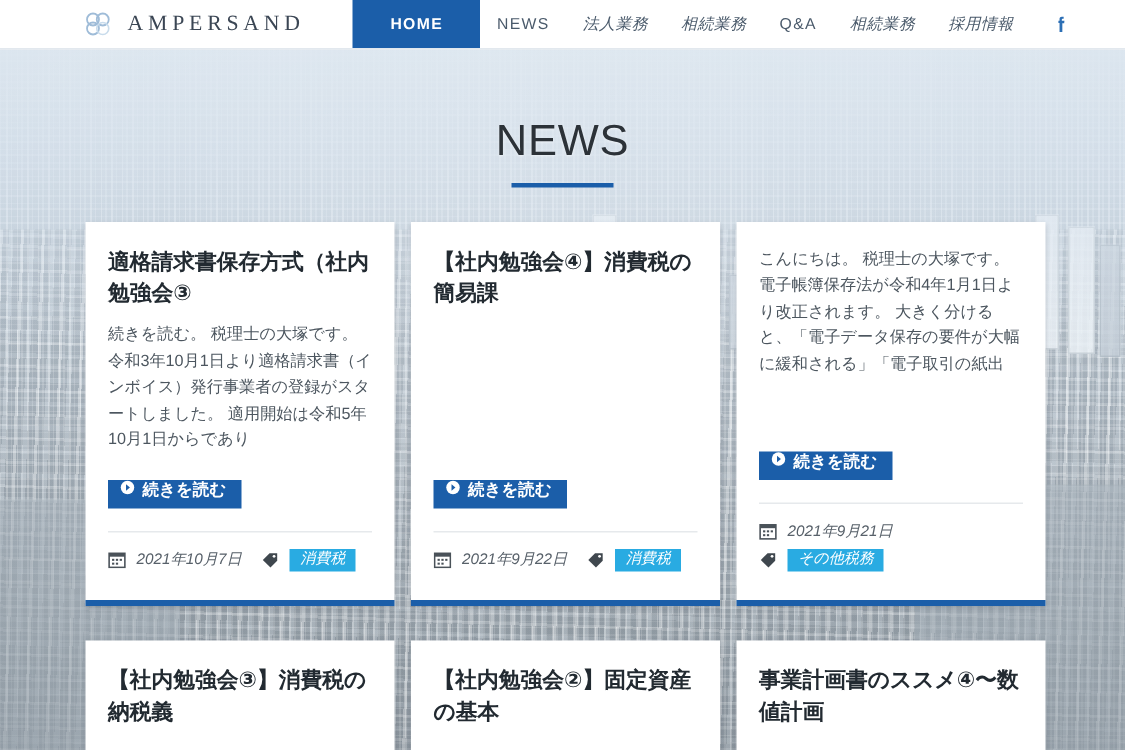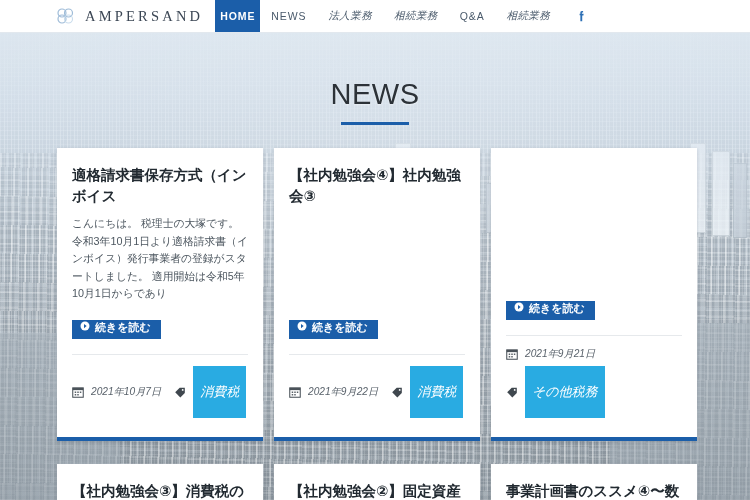--- a/index.html
+++ b/index.html
@@ -69,21 +69,21 @@
   .header {
     position: absolute; left: 0; top: 0;
     width: 750px; height: 33px;
     background: #ffffff;
     border-bottom: 1px solid #e2e8ee;
     display: flex; align-items: stretch;
     z-index: 40;
   }
   .brand {
     display: flex; align-items: center; gap: 8px;
-    padding-left: 55px; padding-right: 12px;
+    padding-left: 55px; padding-right: 32px;
   }
   .brand-mark { width: 22px; height: 20px; flex: 0 0 auto; }
   .brand-name {
     font-size: 14.5px;
     letter-spacing: 3.2px;
     color: #3b4654;
     font-family: "Liberation Serif", "DejaVu Serif", serif;
     white-space: nowrap;
   }
   .nav { display: flex; align-items: stretch; }
@@ -95,21 +95,21 @@
     color: #4a5a6b;
     white-space: nowrap;
     cursor: pointer;
     text-decoration: none;
   }
   .nav-item.jp { font-size: 10.5px; letter-spacing: .4px; font-style: italic; }
   .nav-item.active {
     background: #1b5ea9;
     color: #ffffff;
     font-weight: 600;
-    padding: 0 5px;
+    padding: 0 25px;
   }
   .nav-social {
     display: flex; align-items: center; justify-content: center;
     padding: 0 13px; cursor: pointer;
   }
 
   
   .page-title-wrap {
     position: absolute; left: 0; top: 80px; width: 750px;
     text-align: center; z-index: 20;
@@ -184,22 +184,22 @@
     font-size: 10.2px; color: #58616a;
     margin-bottom: 5px;
     flex-wrap: nowrap;
     font-style: italic;
   }
   .meta-row .ico { flex: 0 0 auto; display:flex; }
   .meta-date { white-space: nowrap; margin-right: 6px; }
   .tag-badge {
     background: #29abe2;
     color: #ffffff;
-    font-size: 13px;
-    padding: 18px 7px;
+    font-size: 10px;
+    padding: 1px 7px;
     white-space: nowrap;
     cursor: pointer;
     line-height: 1.25;
   }
   .card-foot { margin-top: auto; }
 </style>
 </head>
 <body>
 
 <div id="page">
@@ -242,39 +242,40 @@
       <span class="brand-name">AMPERSAND</span>
     </div>
 
     <nav class="nav">
       <a class="nav-item active" href="#">HOME</a>
       <a class="nav-item" href="#">NEWS</a>
       <a class="nav-item jp" href="#">法人業務</a>
       <a class="nav-item jp" href="#">相続業務</a>
       <a class="nav-item" href="#">Q&amp;A</a>
       <a class="nav-item jp" href="#">相続業務</a>
+      <a class="nav-item jp" href="#">採用情報</a>
     </nav>
 
     <div class="nav-social">
       <svg viewBox="0 0 24 24" width="14" height="14" aria-hidden="true">
         <path fill="#2c6fb5" d="M15.6 8.3h-2.1V6.9c0-.6.4-.8.7-.8h1.4V3.6h-2c-2.2 0-2.7 1.6-2.7 2.7v2h-1.3v2.6h1.3V21h3.2v-10h2.1l.3-2.7z"></path>
       </svg>
     </div>
   </div>
 
   <div class="page-title-wrap">
     <div class="page-title">NEWS</div>
     <div class="page-title-rule"></div>
   </div>
 
   <div class="grid">
 
     <article class="card">
-      <h2 class="card-title">適格請求書保存方式（インボイス</h2>
-      <p class="card-excerpt">こんにちは。 税理士の大塚です。　令和3年10月1日より適格請求書（インボイス）発行事業者の登録がスタートしました。 適用開始は令和5年10月1日からであり</p>
+      <h2 class="card-title">適格請求書保存方式（社内勉強会③</h2>
+      <p class="card-excerpt">続きを読む。 税理士の大塚です。　令和3年10月1日より適格請求書（インボイス）発行事業者の登録がスタートしました。 適用開始は令和5年10月1日からであり</p>
       <div class="card-foot">
         <button class="more-btn">
           <span class="pl">
             <svg viewBox="0 0 16 16" width="10" height="10" aria-hidden="true">
               <circle cx="8" cy="8" r="7.2" fill="#ffffff"></circle>
               <path d="M6.4 4.6 L10.6 8 L6.4 11.4 Z" fill="#1b5ea9"></path>
             </svg>
           </span>
           <span>続きを読む</span>
         </button>
@@ -297,21 +298,21 @@
               <path d="M1.6 8.4 L7.6 2.4 L14.4 2.4 L14.4 9.2 L8.4 15.2 Z" fill="#3f474e"></path>
               <circle cx="11.6" cy="5.2" r="1.25" fill="#ffffff"></circle>
             </svg>
           </span>
           <span class="tag-badge">消費税</span>
         </div>
       </div>
     </article>
 
     <article class="card">
-      <h2 class="card-title">【社内勉強会④】社内勉強会③</h2>
+      <h2 class="card-title">【社内勉強会④】消費税の簡易課</h2>
       <div class="card-foot">
         <button class="more-btn">
           <span class="pl">
             <svg viewBox="0 0 16 16" width="10" height="10" aria-hidden="true">
               <circle cx="8" cy="8" r="7.2" fill="#ffffff"></circle>
               <path d="M6.4 4.6 L10.6 8 L6.4 11.4 Z" fill="#1b5ea9"></path>
             </svg>
           </span>
           <span>続きを読む</span>
         </button>
@@ -334,20 +335,21 @@
               <path d="M1.6 8.4 L7.6 2.4 L14.4 2.4 L14.4 9.2 L8.4 15.2 Z" fill="#3f474e"></path>
               <circle cx="11.6" cy="5.2" r="1.25" fill="#ffffff"></circle>
             </svg>
           </span>
           <span class="tag-badge">消費税</span>
         </div>
       </div>
     </article>
 
     <article class="card">
+      <p class="card-excerpt">こんにちは。 税理士の大塚です。 電子帳簿保存法が令和4年1月1日より改正されます。 大きく分けると、「電子データ保存の要件が大幅に緩和される」「電子取引の紙出</p>
       <div class="card-foot">
         <button class="more-btn">
           <span class="pl">
             <svg viewBox="0 0 16 16" width="10" height="10" aria-hidden="true">
               <circle cx="8" cy="8" r="7.2" fill="#ffffff"></circle>
               <path d="M6.4 4.6 L10.6 8 L6.4 11.4 Z" fill="#1b5ea9"></path>
             </svg>
           </span>
           <span>続きを読む</span>
         </button>

